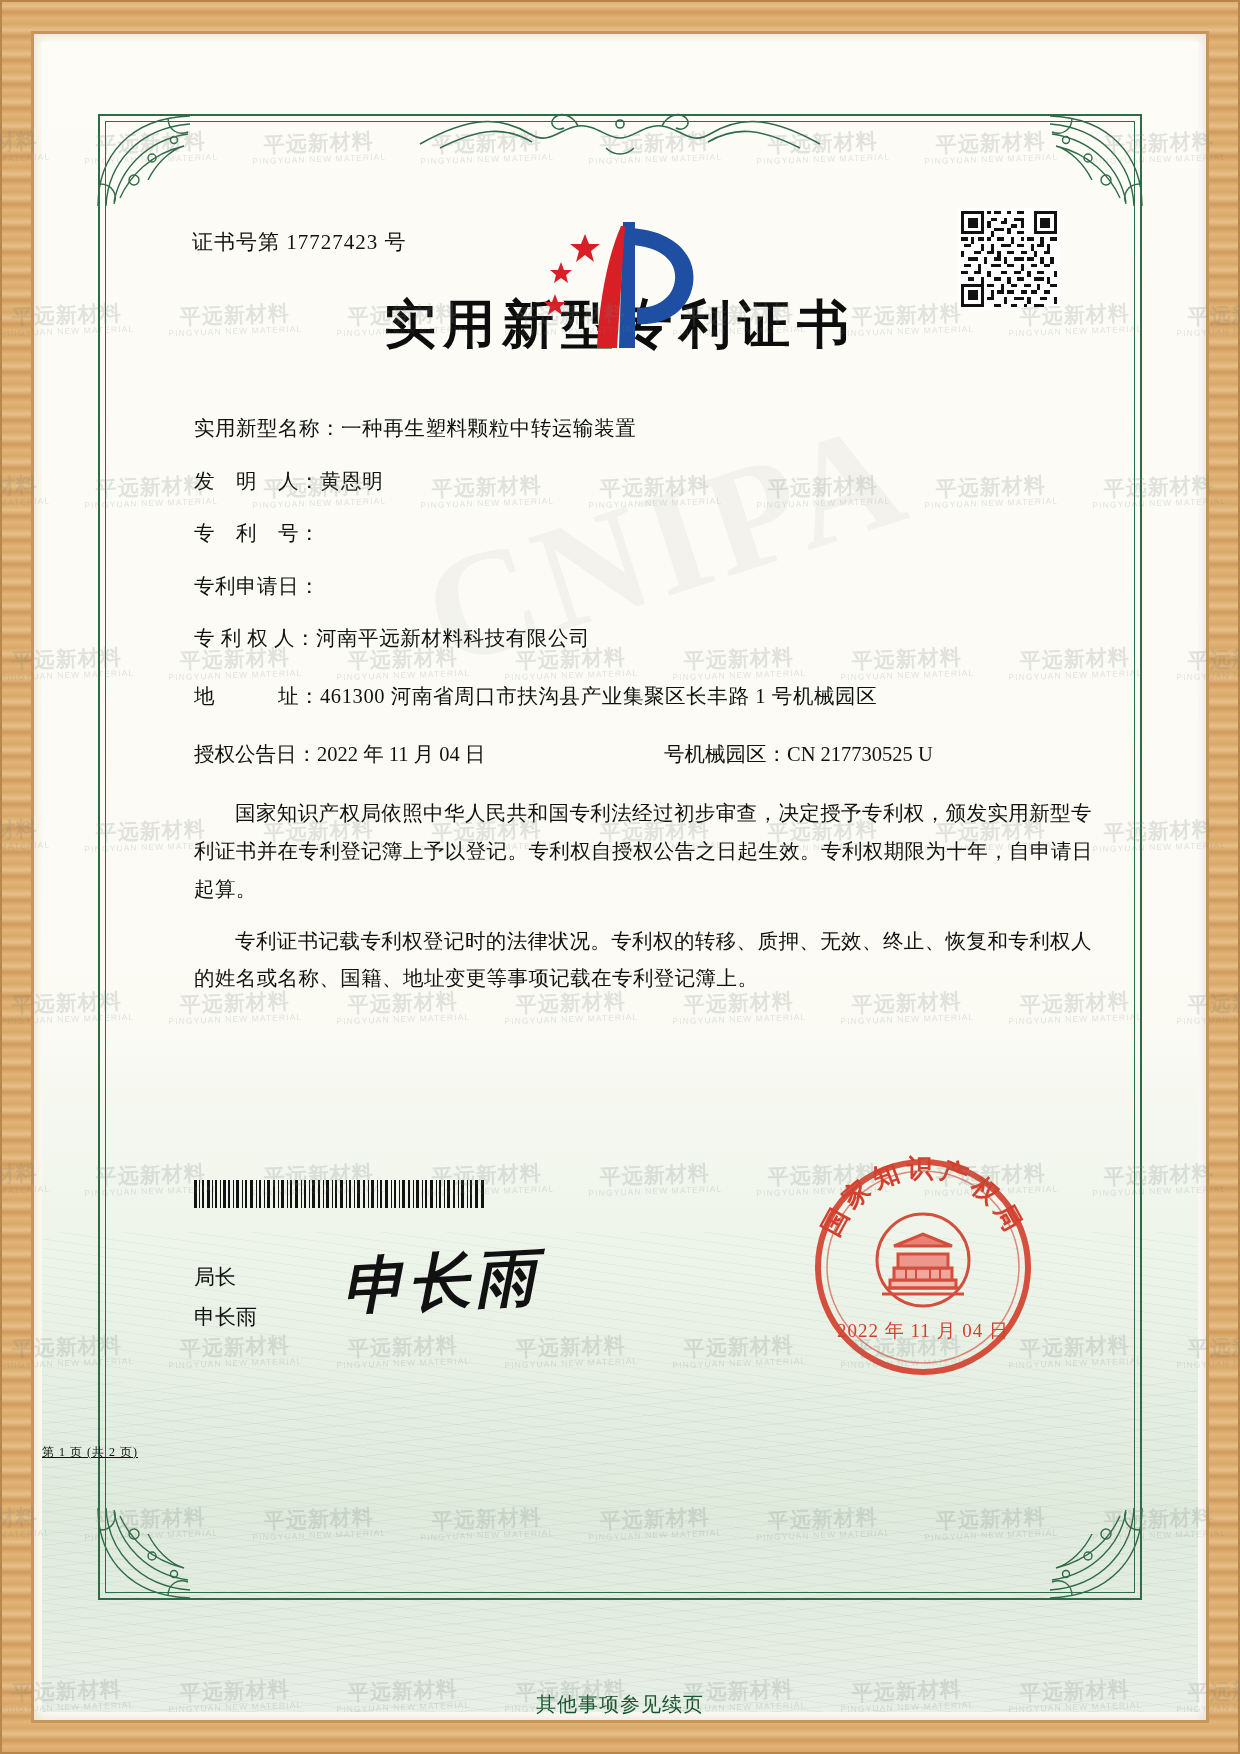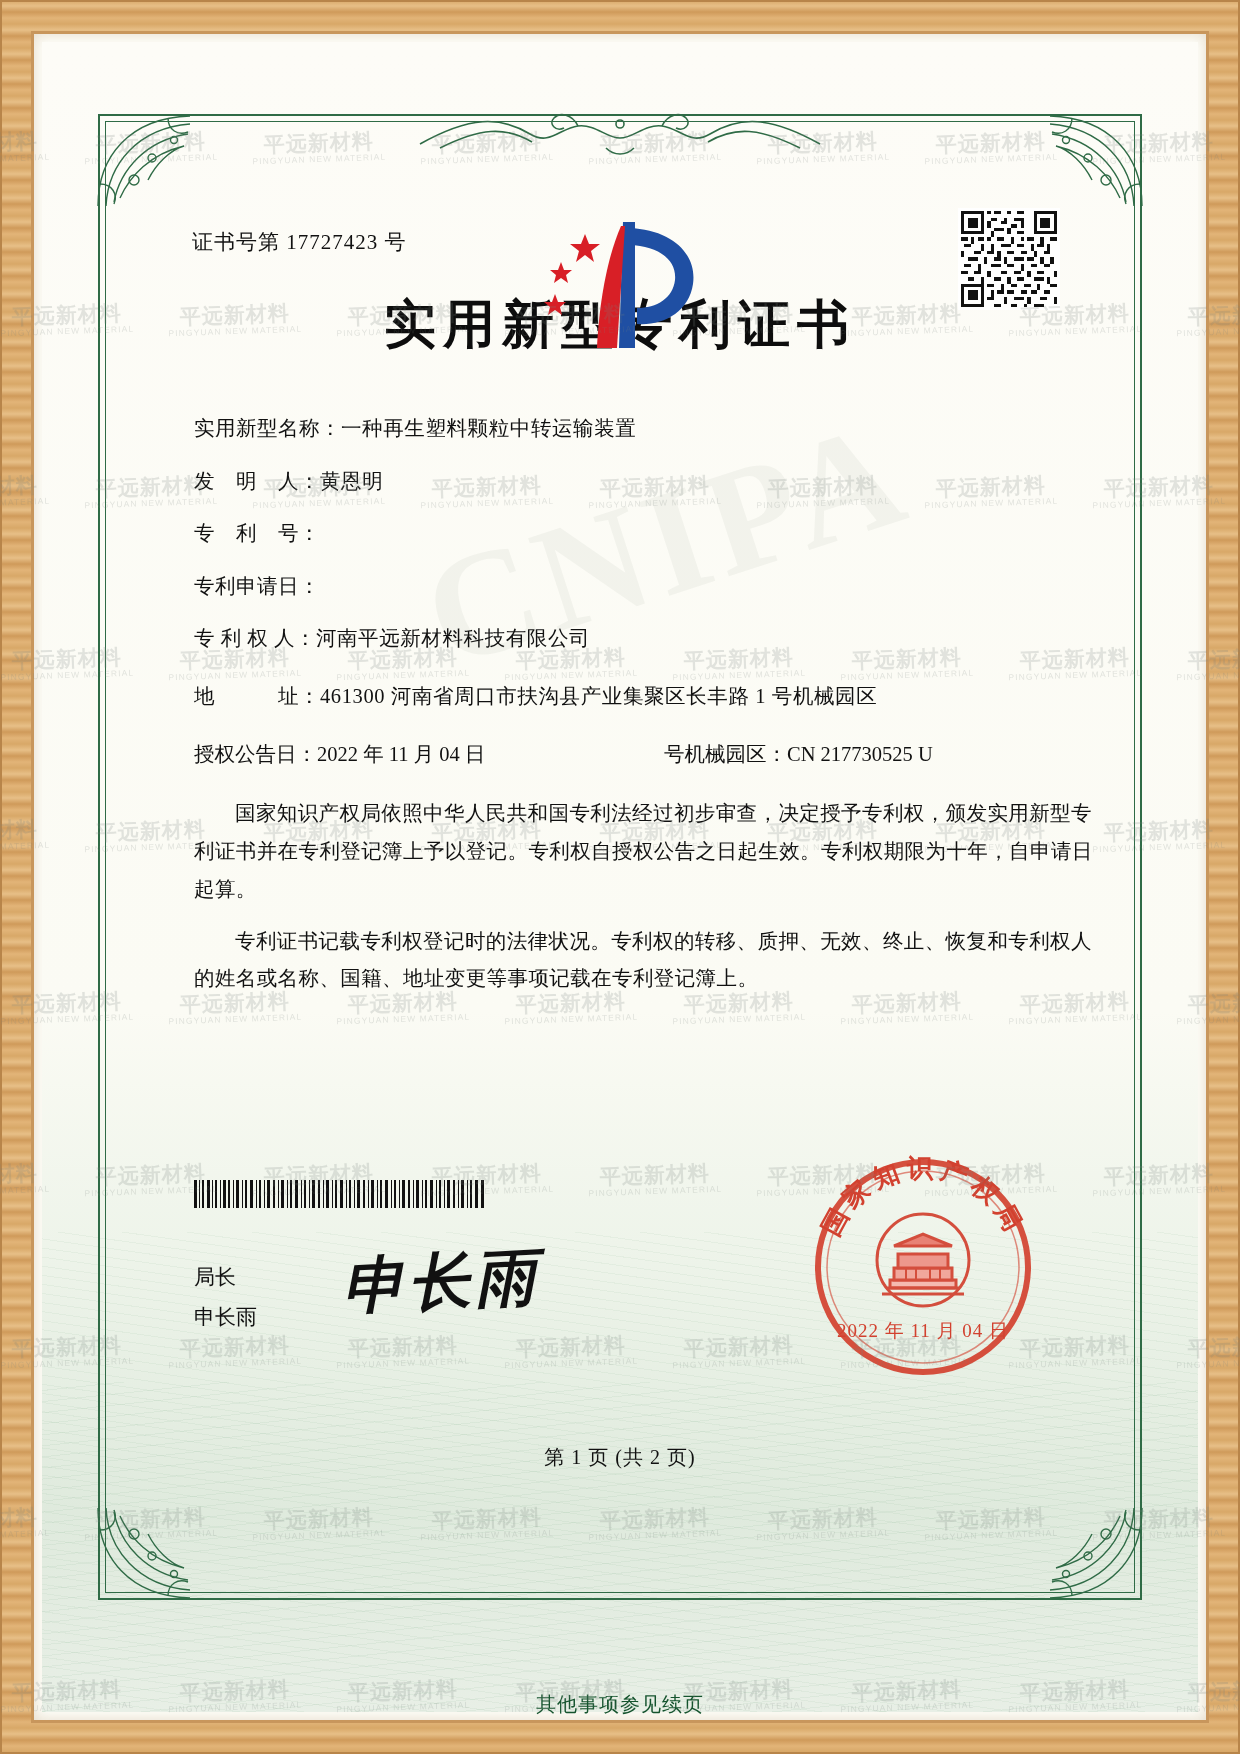--- a/index.html
+++ b/index.html
@@ -289,25 +289,25 @@
     color: #d2412f;
     white-space: nowrap;
     font-family: "Liberation Serif", serif;
     letter-spacing: 1px;
   }
 
   .page-num {
     position: absolute;
     left: 0; right: 0;
     top: 1402px;
-    text-align: center;
-    font-size: 20px;
+    font-size: 12px;
     color: #111;
     z-index: 25;
     letter-spacing: 1px;
+    text-decoration: underline;
   }
 
   .footer-note {
     position: absolute;
     left: 0; right: 0;
     bottom: 36px;
     text-align: center;
     font-size: 20px;
     color: #14532d;
     z-index: 25;

